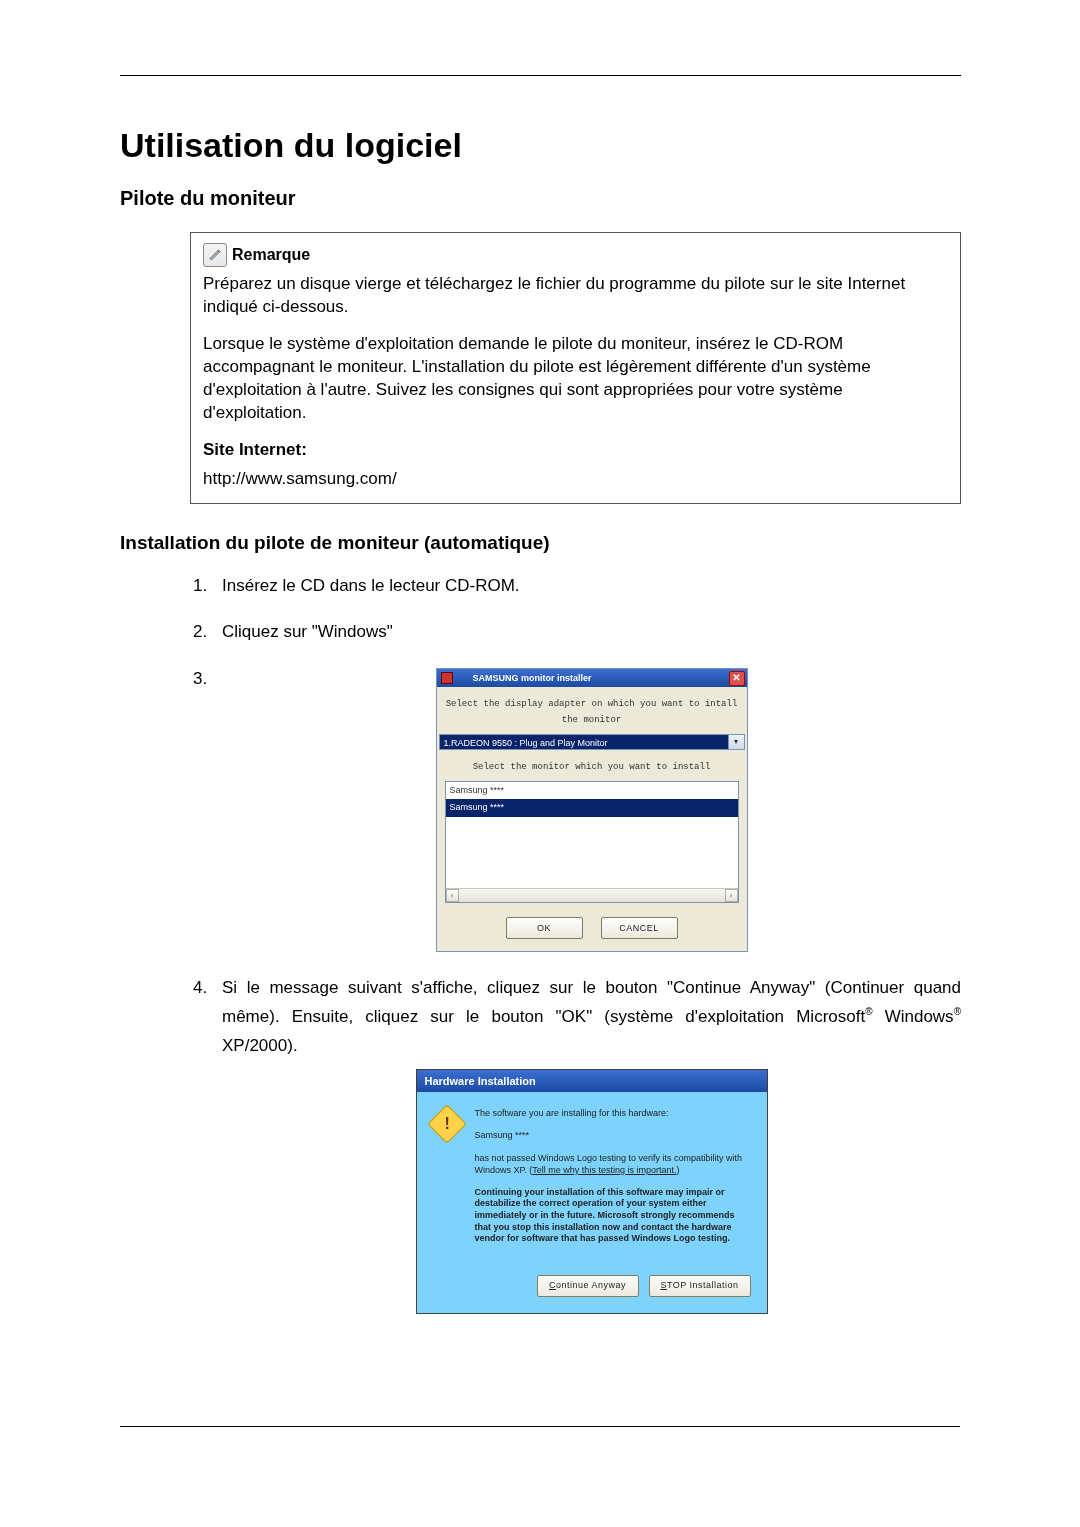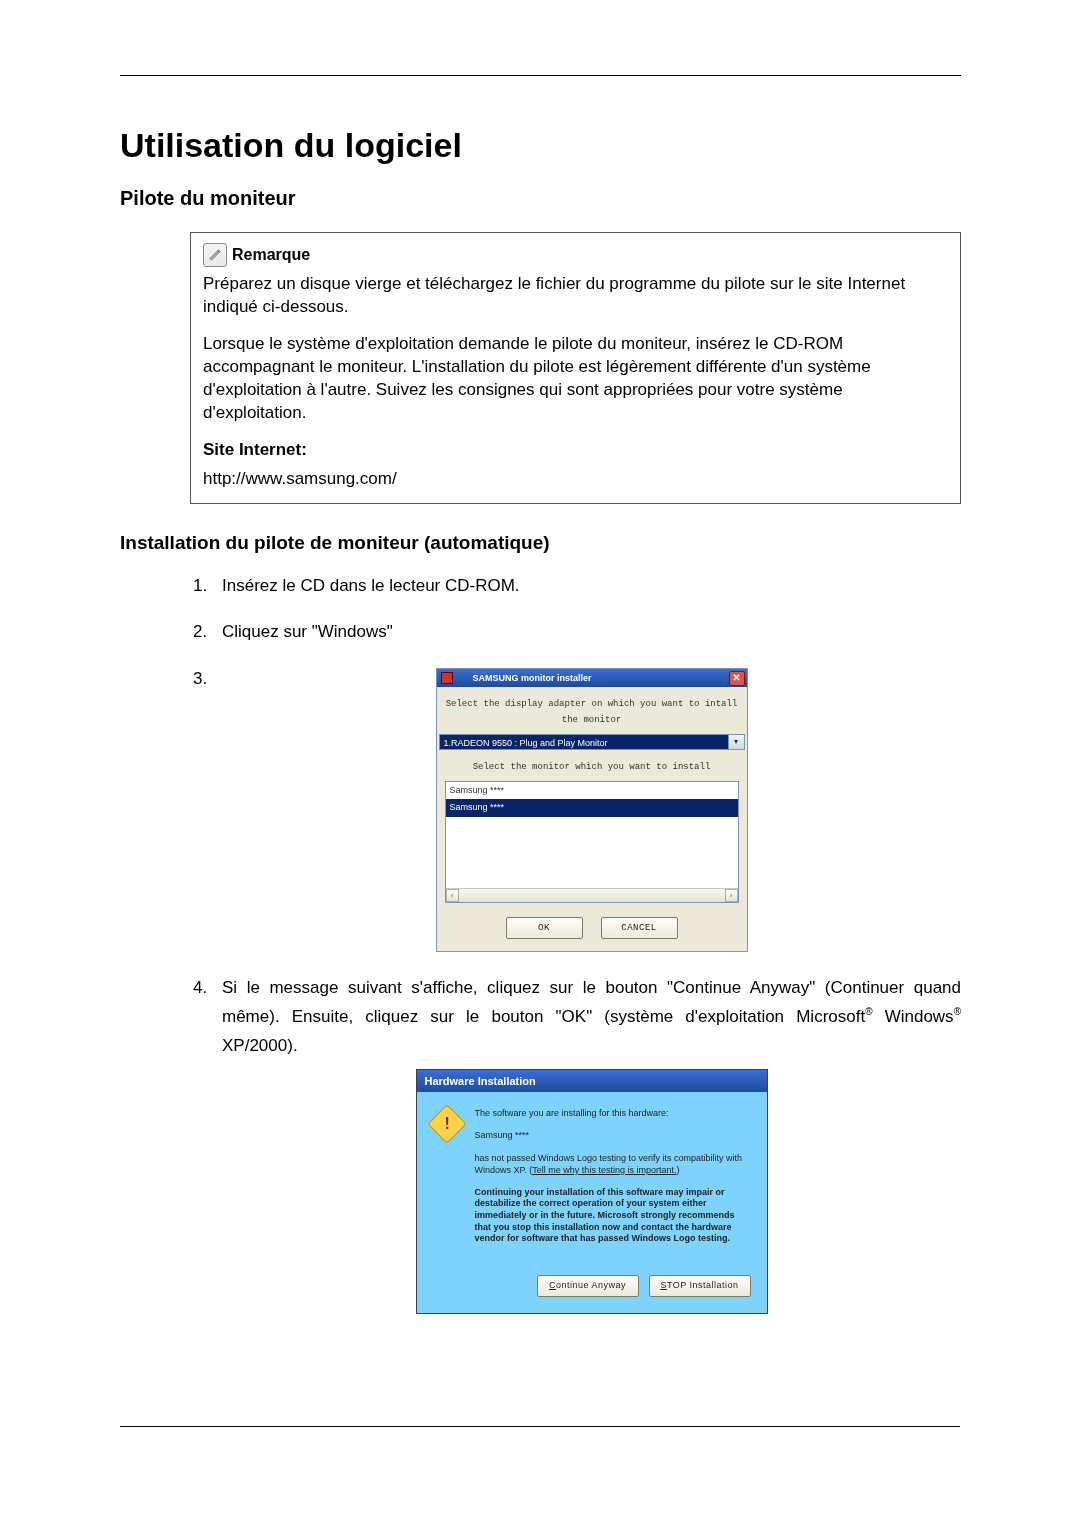--- a/index.html
+++ b/index.html
@@ -170,21 +170,20 @@
     width: 13px; height: 100%;
     border: 1px solid #b0aea1;
     background: linear-gradient(#fefefe,#e7e5d8);
     display:flex;align-items:center;justify-content:center;
     font-size: 8px; color: #666;
     box-sizing: border-box;
   }
   .btn-row {
     display: flex; justify-content: center; gap: 18px;
     padding: 14px 0 12px;
-    font-family: Liberation Mono, monospace;
   }
   .xpbtn {
     width: 75px; height: 20px;
     border: 1px solid #7e7e5e;
     background: linear-gradient(#fefefe, #eceade);
     font-size: 9px;
     color: #222;
     display: inline-flex; align-items: center; justify-content: center;
     border-radius: 2px;
     letter-spacing: 0.5px;

